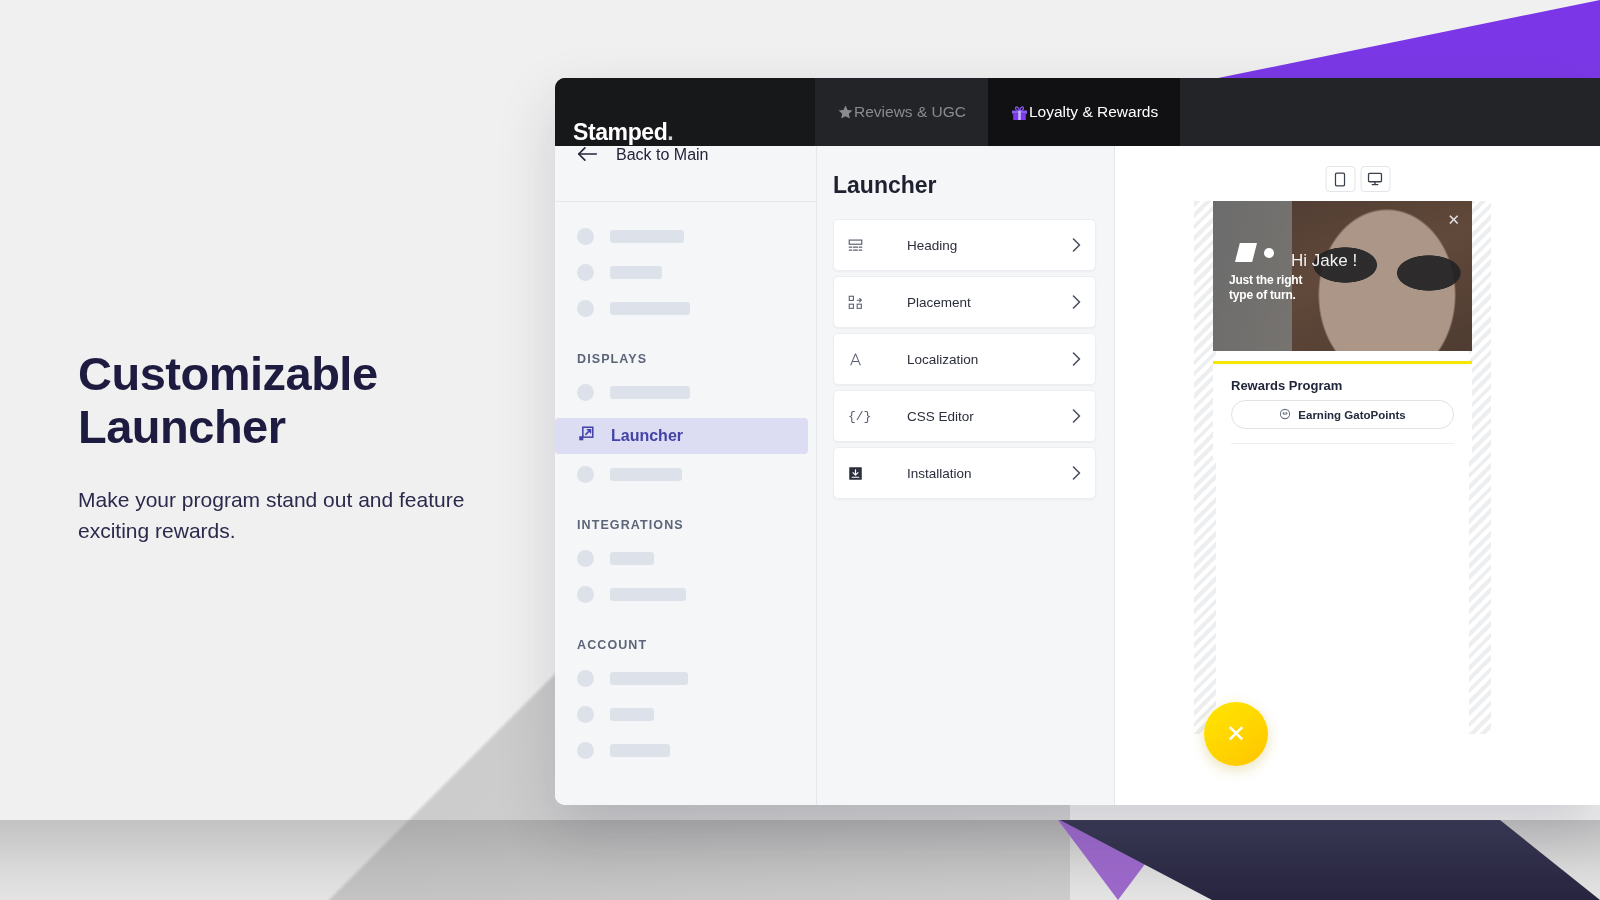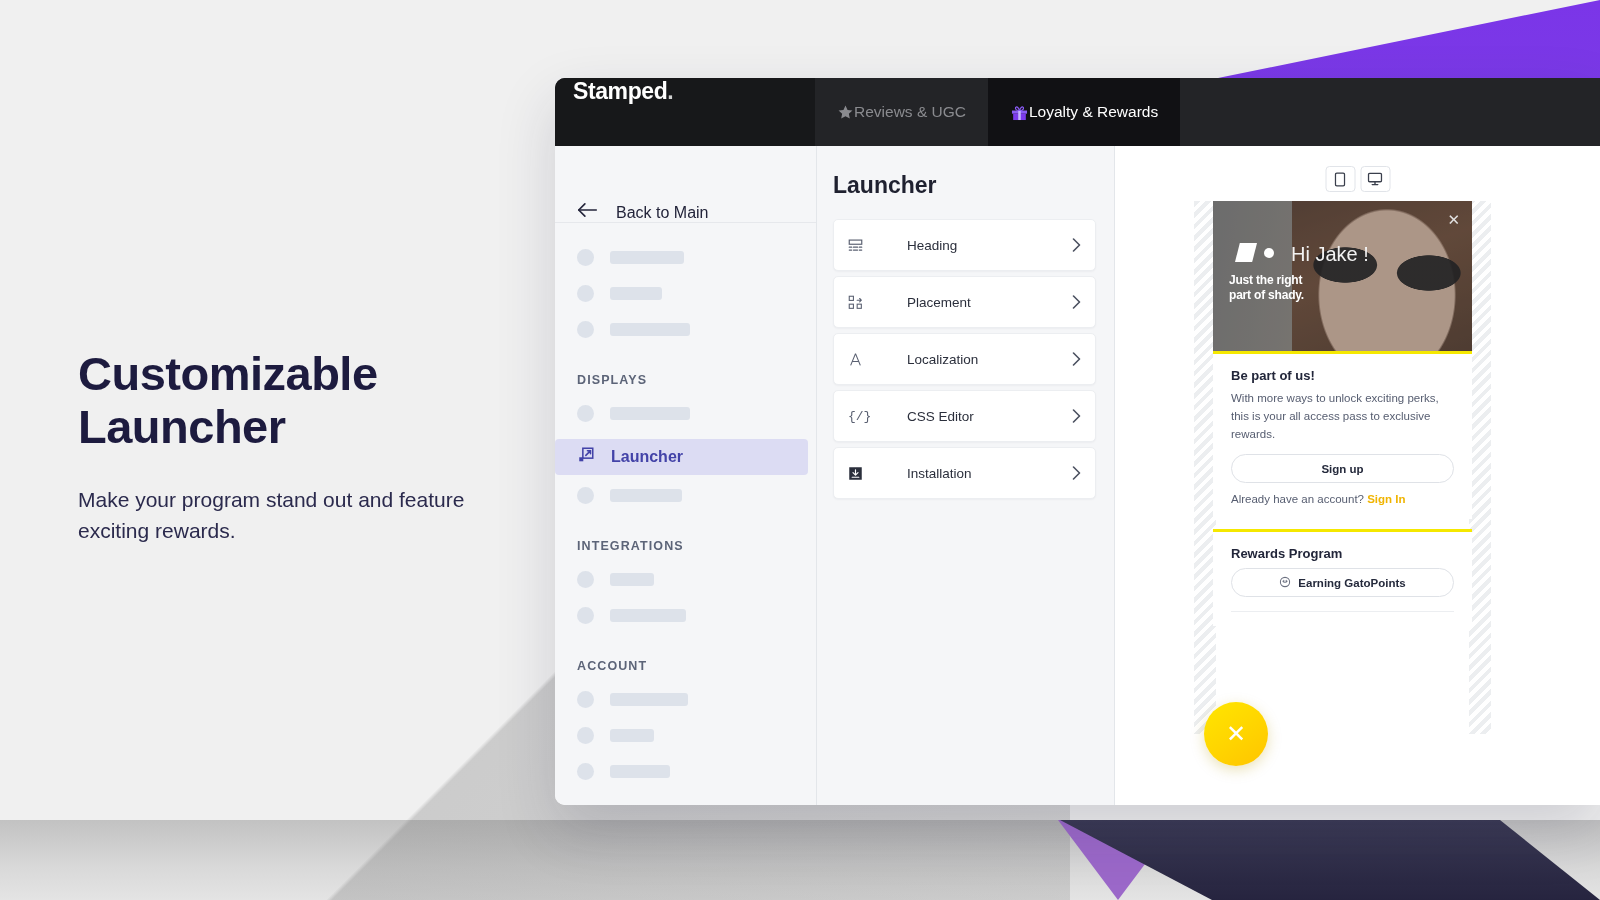--- a/index.html
+++ b/index.html
@@ -50,21 +50,21 @@
   
   #app-window {
     position:absolute; left:555px; top:78px; width:1045px; height:727px;
     border-top-left-radius:10px; border-bottom-left-radius:10px;
     overflow:hidden; background:#fff; z-index:5;
     box-shadow: 0 24px 60px rgba(30,30,60,0.16);
   }
   
   #topbar { height:68px; background:#232427; display:flex; align-items:stretch; position:relative; }
   #brand {
-    width:260px; display:flex; align-items:flex-start; padding-left:18px;
+    width:260px; display:flex; align-items:flex-end; padding-left:18px;
     background:#17181a;
   }
   #brand .wordmark {
     color:#fff; font-size:23px; font-weight:700; letter-spacing:-0.4px;
   }
   #brand .wordmark .dot { color:#cfcfcf; }
   .navtab {
     display:flex; align-items:center; padding:0 22px;
     font-size:15.5px; cursor:pointer;
   }
@@ -75,21 +75,21 @@
 
   
   #app-body { display:flex; height:659px; }
 
   
   #sidebar {
     width:262px; background:#f5f6f8; border-right:1px solid #e3e6ea;
     display:flex; flex-direction:column;
   }
   #back-row {
-    height:77px; display:flex; align-items:flex-end; gap:18px; padding-left:22px;
+    height:56px; display:flex; align-items:flex-start; gap:18px; padding-left:22px;
     border-bottom:1px solid #e6e8ec; cursor:pointer;
   }
   #back-row .label { font-size:16px; color:#23243a; font-weight:500; }
   .sk-group { padding:16px 0 8px 22px; }
   .sk-row { display:flex; align-items:center; gap:16px; height:36px; }
   .sk-dot { width:17px; height:17px; border-radius:50%; background:#dde2ea; flex:none; }
   .sk-bar { height:13px; border-radius:3px; background:#dde2ea; }
   .sec-title {
     padding:18px 0 6px 22px; font-size:12.5px; letter-spacing:1.1px;
     color:#5c6478; font-weight:700;
@@ -156,21 +156,21 @@
   }
   #hero .shade { position:absolute; inset:0; background:rgba(70,70,70,0.30); }
   #hero .brandmark {
     position:absolute; left:22px; top:42px; display:flex; align-items:center; gap:7px;
   }
   #hero .brandmark .slab {
     width:22px; height:19px; background:#fff;
     clip-path: polygon(22% 0,100% 0,78% 100%,0 100%);
   }
   #hero .brandmark .circ { width:10px; height:10px; border-radius:50%; background:#fff; }
-  #hero .greet { position:absolute; left:78px; top:42px; color:#f2f2f2; font-size:20px; }
+  #hero .greet { position:absolute; left:78px; top:50px; color:#f2f2f2; font-size:17px; }
   #hero .headline {
     position:absolute; left:16px; top:72px; color:#fff;
     font-size:12px; font-weight:700; line-height:1.22; letter-spacing:-0.2px;
   }
   #hero .x-close {
     position:absolute; right:12px; top:10px; color:#e2e2e2; font-size:15px; cursor:pointer;
   }
   .card {
     background:#fff; border-top:3px solid #f5e800; padding:14px 18px 14px;
   }
@@ -425,36 +425,25 @@
           <div id="hero">
             <div class="face"></div>
             <div class="shade"></div>
             <div class="brandmark">
               <span class="slab"></span>
               <span class="circ"></span>
             </div>
             <div class="greet">Hi Jake !</div>
             <div class="headline">
               <span>Just the right</span><br>
-              <span>part of shady.</span>
+              <span>type of turn.</span>
             </div>
             <div class="x-close">✕</div>
           </div>
 
-          <div class="card">
-            <h3>Be part of us!</h3>
-            <p>With more ways to unlock exciting perks, this is your all access pass to exclusive rewards.</p>
-            <div class="pill">
-              <span>Sign up</span>
-            </div>
-            <div class="acct-line">
-              <span>Already have an account?</span>
-              <a>Sign In</a>
-            </div>
-          </div>
 
           <div class="card second">
             <h3>Rewards Program</h3>
             <div class="pill">
               <span>
                 <svg width="12" height="12" viewBox="0 0 14 14" fill="none" stroke="#6b7080" stroke-width="1.2">
                     <circle cx="7" cy="7" r="5.4"></circle>
                     <path d="M4.6 6.2c.8 1.6 3.9 1.6 4.8 0M5.6 5.1v.5M8.4 5.1v.5" stroke-linecap="round"></path>
                   </svg>
               </span>

